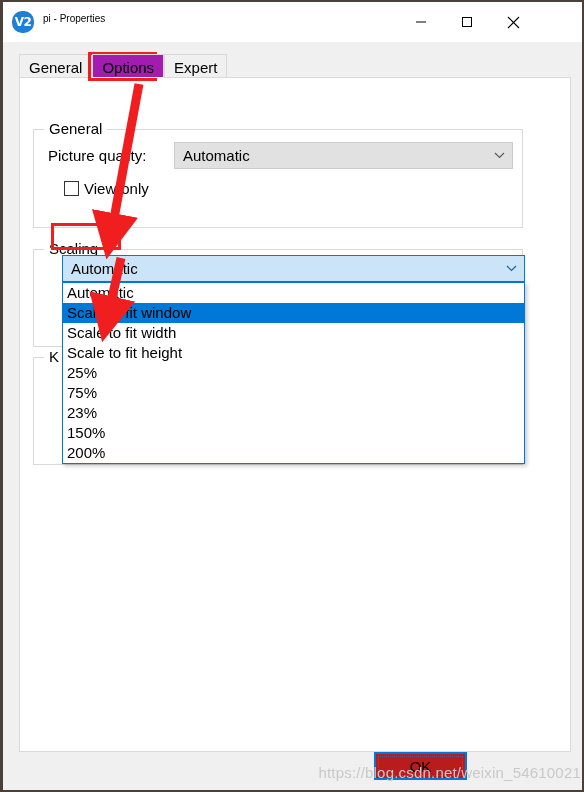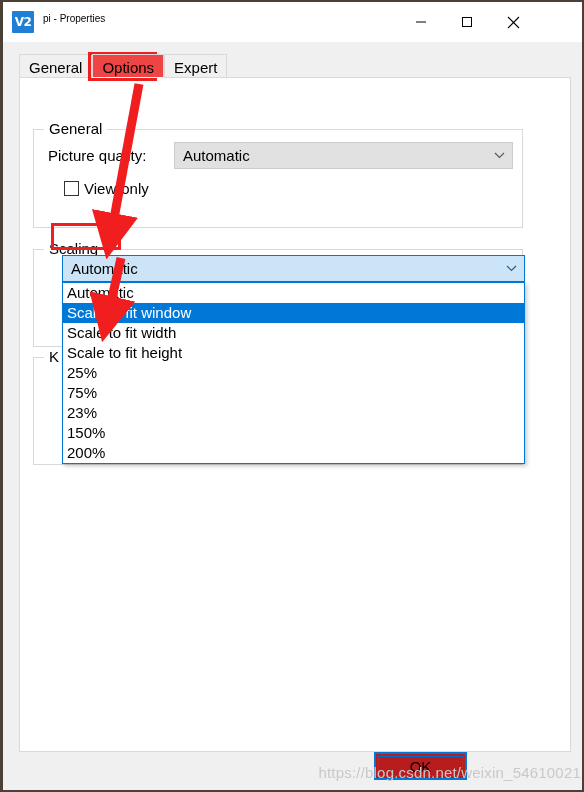--- a/index.html
+++ b/index.html
@@ -18,21 +18,21 @@
     border-right:2px solid #4b4038;
     border-bottom:2px solid #4b4038;
   }
   
   .titlebar{
     position:absolute;left:0;top:0;right:0;height:40px;
     background:#ffffff;
   }
   .app-icon{
     position:absolute;left:9px;top:9px;width:22px;height:22px;
-    background:#1f7fd4;border-radius:1px;
+    background:#1f7fd4;border-radius:10px;
     display:flex;align-items:center;justify-content:center;
     color:#ffffff;font-size:12px;font-weight:bold;
     font-family:"DejaVu Sans", sans-serif;letter-spacing:-0.5px;
     line-height:1;
   }
   .title-text{
     position:absolute;left:40px;top:11px;
     font-size:10px;color:#000000;white-space:nowrap;
   }
   .winbtn{
@@ -50,21 +50,21 @@
     position:absolute;left:16px;top:52px;height:24px;
   }
   .tab{
     position:relative;float:left;height:24px;
     padding:2px 9px 0 9px;box-sizing:border-box;
     font-size:15px;color:#000;
     background:#f0f0f0;border:1px solid #d9d9d9;border-bottom:none;
     line-height:21px;
   }
   .tab.active{
-    background:#ef4444;border:1px solid #d9d9d9;border-bottom:1px solid #ffffff;
+    background:#a21caf;border:1px solid #d9d9d9;border-bottom:1px solid #ffffff;
     z-index:3;
   }
   
   .tabpage{
     position:absolute;left:16px;top:75px;width:552px;height:675px;
     background:#ffffff;border:1px solid #d9d9d9;box-sizing:border-box;
   }
   
   .group{
     position:absolute;box-sizing:border-box;
@@ -105,21 +105,21 @@
   .dropdown{
     position:absolute;left:59px;top:280px;width:463px;
     background:#ffffff;border:1px solid #0078d7;box-sizing:border-box;
     box-shadow:2px 2px 4px rgba(0,0,0,0.22);
     z-index:40;
   }
   .dd-item{
     height:20px;line-height:20px;padding-left:4px;
     font-size:15px;color:#000;white-space:nowrap;
   }
-  .dd-item.sel{background:#0078d7;color:#ffffff;}
+  .dd-item.sel{background:#0078d7;color:#000000;}
 
   
   .dlgbtn{
     position:absolute;width:93px;height:28px;box-sizing:border-box;
     background:#b91c1c;border:1px solid #adadad;
     font-size:15px;color:#000;
     display:flex;align-items:center;justify-content:center;
   }
   .dlgbtn.default{border:2px solid #0078d7;}
   .focus-ring{

